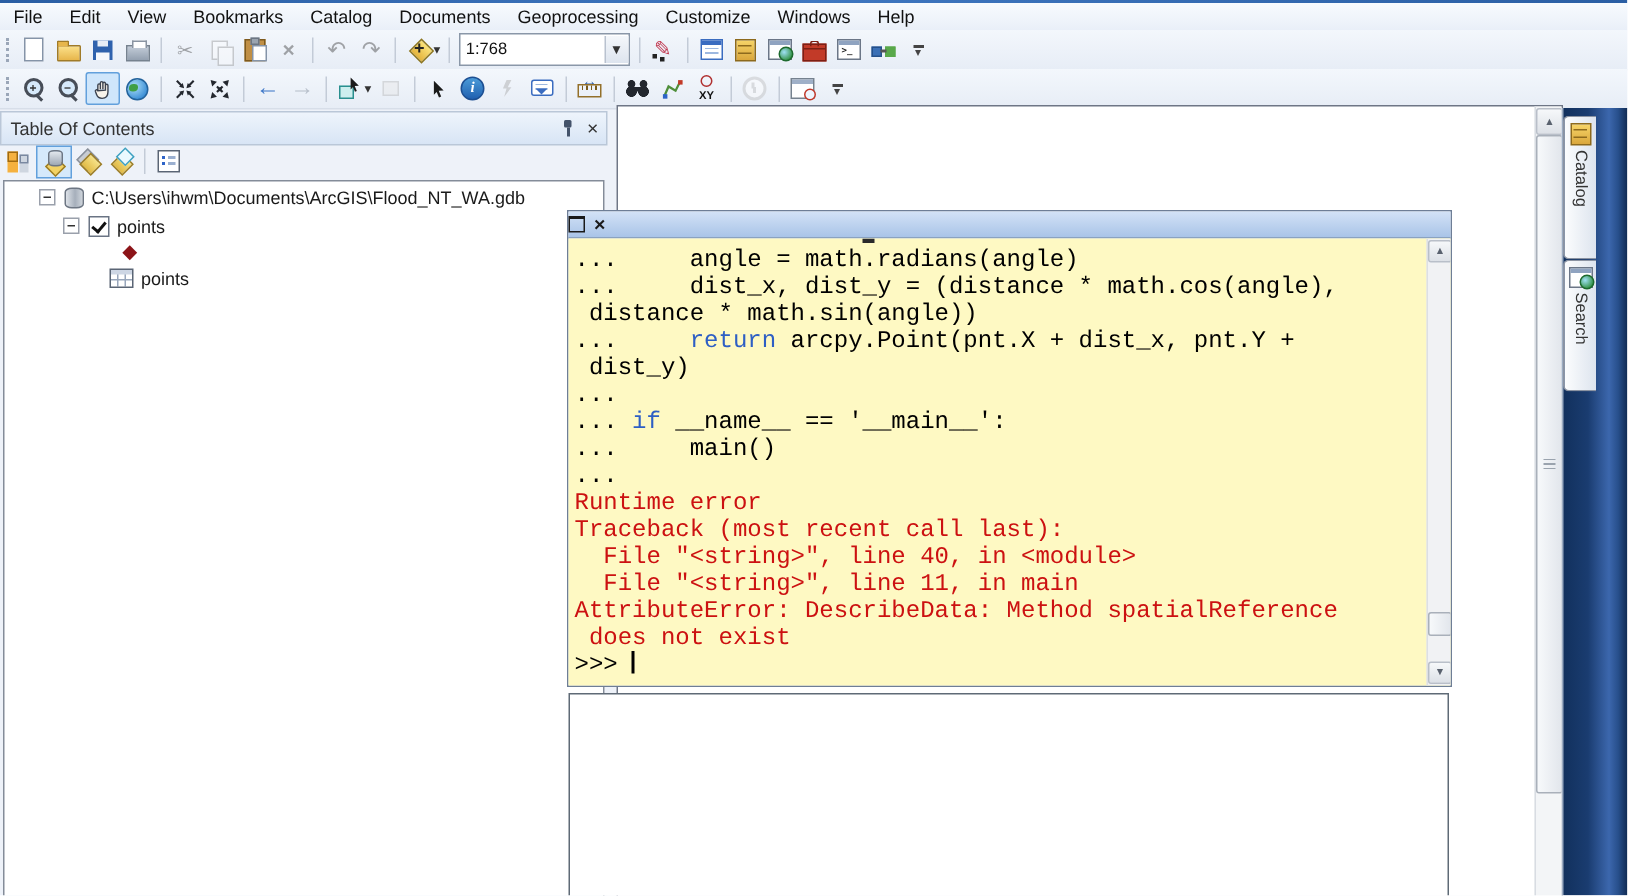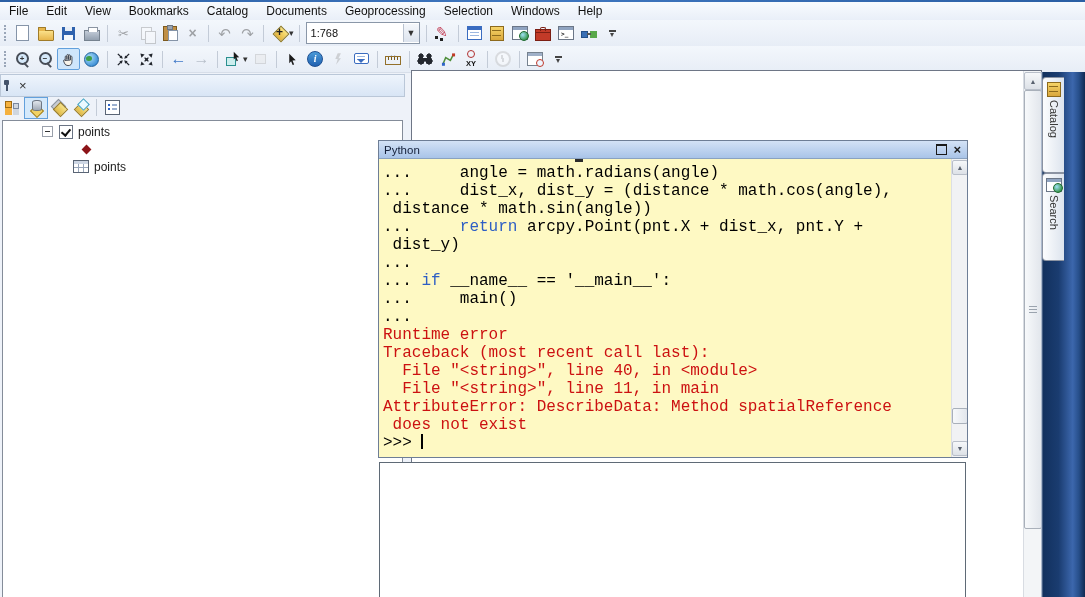--- a/index.html
+++ b/index.html
@@ -206,21 +206,21 @@
   <div class="win-top-edge"></div>
 
   <div class="menubar">
     <span class="menu-item">File</span>
     <span class="menu-item">Edit</span>
     <span class="menu-item">View</span>
     <span class="menu-item">Bookmarks</span>
     <span class="menu-item">Catalog</span>
     <span class="menu-item">Documents</span>
     <span class="menu-item">Geoprocessing</span>
-    <span class="menu-item">Selection</span>
+    <span class="menu-item">Customize</span>
     <span class="menu-item">Windows</span>
     <span class="menu-item">Help</span>
   </div>
 
   <div class="toolbar" id="toolbar1">
     <div class="grip"></div>
     <div class="tb-btn">
         <div class="i-doc"></div>
       </div>
     <div class="tb-btn">
@@ -404,20 +404,21 @@
       </div>
     <div class="sep"></div>
     <div class="tb-btn">
         <div class="i-viewer"></div>
       </div>
     <div class="tb-btn i-overflow"></div>
   </div>
 
   <div class="toc">
     <div class="toc-header">
+      <span class="title">Table Of Contents</span>
       <span class="pin"></span>
       <span class="xbtn">×</span>
     </div>
     <div class="toc-toolbar">
       <div class="toc-btn">
           <div class="i-order"></div>
         </div>
       <div class="toc-btn sel">
           <div class="i-source"></div>
         </div>
@@ -426,20 +427,25 @@
         </div>
       <div class="toc-btn">
           <div class="i-selset"></div>
         </div>
       <div class="sep"></div>
       <div class="toc-btn">
           <div class="i-opts"></div>
         </div>
     </div>
     <div class="toc-tree">
+      <div class="trow" style="padding-left:23px">
+        <span class="expander"></span>
+        <span class="i-gdb" style="margin-left:6px"></span>
+        <span class="tlabel">C:\Users\ihwm\Documents\ArcGIS\Flood_NT_WA.gdb</span>
+      </div>
       <div class="trow" style="padding-left:39px">
         <span class="expander"></span>
         <span class="cb" style="margin-left:6px"></span>
         <span class="tlabel">points</span>
       </div>
       <div class="trow" style="padding-left:80px;height:14px">
         <span class="pt-symbol"></span>
       </div>
       <div class="trow" style="padding-left:70px">
         <span class="i-table"></span>
@@ -461,21 +467,20 @@
       <span class="vlabel">Catalog</span>
     </div>
     <div class="dock-tab" id="tab-search">
       <div class="i-catwin"></div>
       <span class="vlabel">Search</span>
     </div>
   </div>
 
   <div class="pywin">
     <div class="pywin-title">
-      <span class="t">Python</span>
       <span class="wbtn max"></span>
       <span class="wbtn close">×</span>
     </div>
     <div class="pyconsole">
       <div class="remnant"></div>
       <div class="lines"><div><span style="color: rgb(0, 0, 0);">...     angle = math.radians(angle)</span></div><div><span style="color: rgb(0, 0, 0);">...     dist_x, dist_y = (distance * math.cos(angle),</span></div><div><span style="color: rgb(0, 0, 0);"> distance * math.sin(angle))</span></div><div><span style="color: rgb(0, 0, 0);">...     </span><span style="color: rgb(46, 95, 196);">return</span><span style="color: rgb(0, 0, 0);"> arcpy.Point(pnt.X + dist_x, pnt.Y +</span></div><div><span style="color: rgb(0, 0, 0);"> dist_y)</span></div><div><span style="color: rgb(0, 0, 0);">...</span></div><div><span style="color: rgb(0, 0, 0);">... </span><span style="color: rgb(46, 95, 196);">if</span><span style="color: rgb(0, 0, 0);"> __name__ == '__main__':</span></div><div><span style="color: rgb(0, 0, 0);">...     main()</span></div><div><span style="color: rgb(0, 0, 0);">...</span></div><div><span style="color: rgb(204, 17, 17);">Runtime error</span></div><div><span style="color: rgb(204, 17, 17);">Traceback (most recent call last):</span></div><div><span style="color: rgb(204, 17, 17);">  File "&lt;string&gt;", line 40, in &lt;module&gt;</span></div><div><span style="color: rgb(204, 17, 17);">  File "&lt;string&gt;", line 11, in main</span></div><div><span style="color: rgb(204, 17, 17);">AttributeError: DescribeData: Method spatialReference</span></div><div><span style="color: rgb(204, 17, 17);"> does not exist</span></div><div><span style="color: rgb(0, 0, 0);">&gt;&gt;&gt; </span><span class="cursor"></span></div></div>
       <div class="py-vsb">
         <div class="sb-arrow up">▲</div>
         <div class="py-thumb"></div>
         <div class="sb-arrow down">▼</div>

